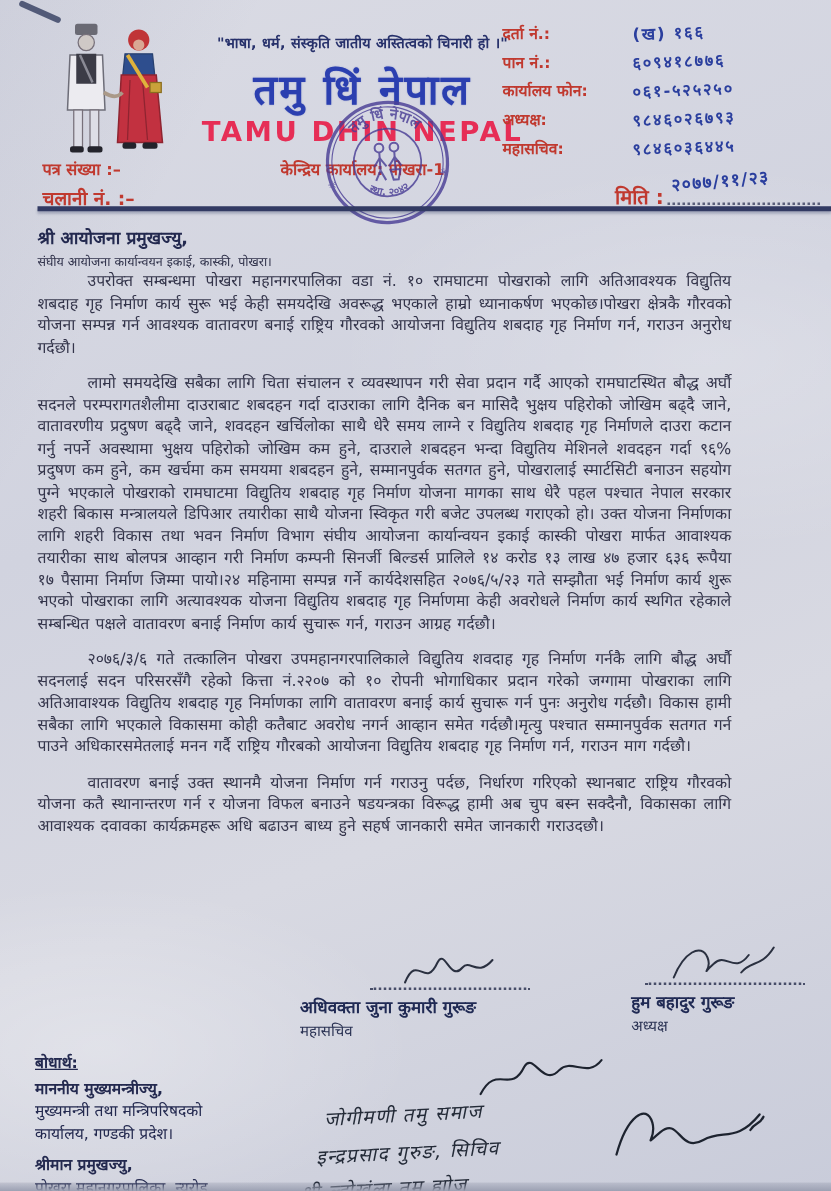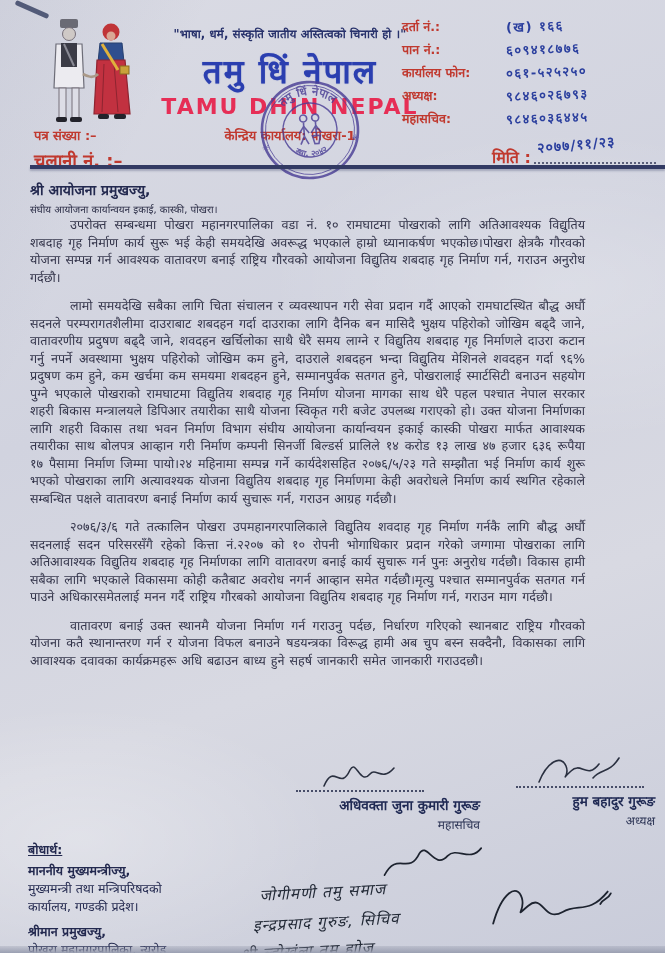--- a/index.html
+++ b/index.html
@@ -29,42 +29,42 @@
   .central-office{position:absolute;left:160px;top:126px;width:260px;text-align:center;
     font-size:13px;font-weight:bold;color:#c0392f;}
   .stamp{position:absolute;left:258px;top:78px;width:104px;height:104px;opacity:.82;
     transform:rotate(-4deg);}
   .reg{position:absolute;left:402px;top:18px;width:255px;}
   .reg-row{display:flex;align-items:flex-start;height:23px;}
   .reg-label{width:104px;font-size:12.5px;font-weight:bold;color:#c0392f;}
   .reg-value{font-size:13px;font-weight:600;color:#2b3f9e;letter-spacing:1.5px;
     transform:rotate(-2deg);transform-origin:left;}
   .letter-no{position:absolute;left:34px;top:126px;font-size:13px;font-weight:bold;color:#c0392f;}
-  .chalani{position:absolute;left:34px;top:148px;font-size:18px;font-weight:bold;color:#c0392f;}
+  .chalani{position:absolute;left:34px;top:148px;font-size:15px;font-weight:bold;color:#c0392f;}
   .date-row{position:absolute;left:492px;top:138px;width:170px;}
   .date-label{position:absolute;left:0;top:8px;font-size:16px;font-weight:bold;color:#c0392f;}
   .date-dots{position:absolute;left:42px;top:2px;width:122px;height:22px;
     border-bottom:2px dotted #5a5f7a;}
   .date-value{position:absolute;left:46px;top:0px;font-size:14px;font-weight:600;color:#2b3f9e;
     letter-spacing:1px;transform:rotate(-5deg);transform-origin:left bottom;}
   .hdr-rule{position:absolute;left:30px;right:0;top:165px;height:3.5px;background:#323a63;
     box-shadow:0 2px 2px rgba(50,58,99,.3);}
   
   .content{position:absolute;left:0;top:176px;width:610px;height:582px;overflow:hidden;
     color:#34354a;}
   .recipient1{margin:4px 0 0 30px;font-size:14px;font-weight:bold;color:#23294f;}
   .recipient2{margin:3px 0 0 30px;font-size:10px;color:#2c2e47;}
   .subject-wrap{text-align:center;margin:11px 0 10px 0;}
   .subject{display:inline-block;padding:2px 10px;font-size:15px;font-weight:bold;color:#1b2150;
     background:linear-gradient(90deg,rgba(125,180,225,.15),rgba(125,180,225,.55) 15%,rgba(125,180,225,.55) 85%,rgba(125,180,225,.15));
     border-radius:2px;}
   .para{margin:0 25px 11px 30px;font-size:12.6px;line-height:1.39;text-align:justify;
     text-indent:40px;color:#33344a;word-spacing:1px;}
   
-  .sig-block{position:absolute;text-align:right;color:#202a54;}
+  .sig-block{position:absolute;text-align:left;color:#202a54;}
   .sig-secretary{left:240px;top:760px;width:240px;}
   .sig-chairman{left:505px;top:752px;width:150px;}
   .sig-scribble{display:block;margin:0 auto -4px auto;}
   .sig-dots{margin:0 auto;width:128px;border-bottom:2px dotted #474d68;height:4px;}
   .sig-name{margin-top:4px;font-size:13.5px;font-weight:bold;color:#202a54;}
   .sig-role{margin-top:2px;font-size:12px;color:#2b3354;}
   
   .cc{position:absolute;left:28px;top:841px;width:205px;font-size:12.5px;color:#23294f;line-height:1.45;}
   .cc-heading{font-weight:bold;text-decoration:underline;margin-bottom:3px;}
   .cc-bold{font-weight:bold;}

